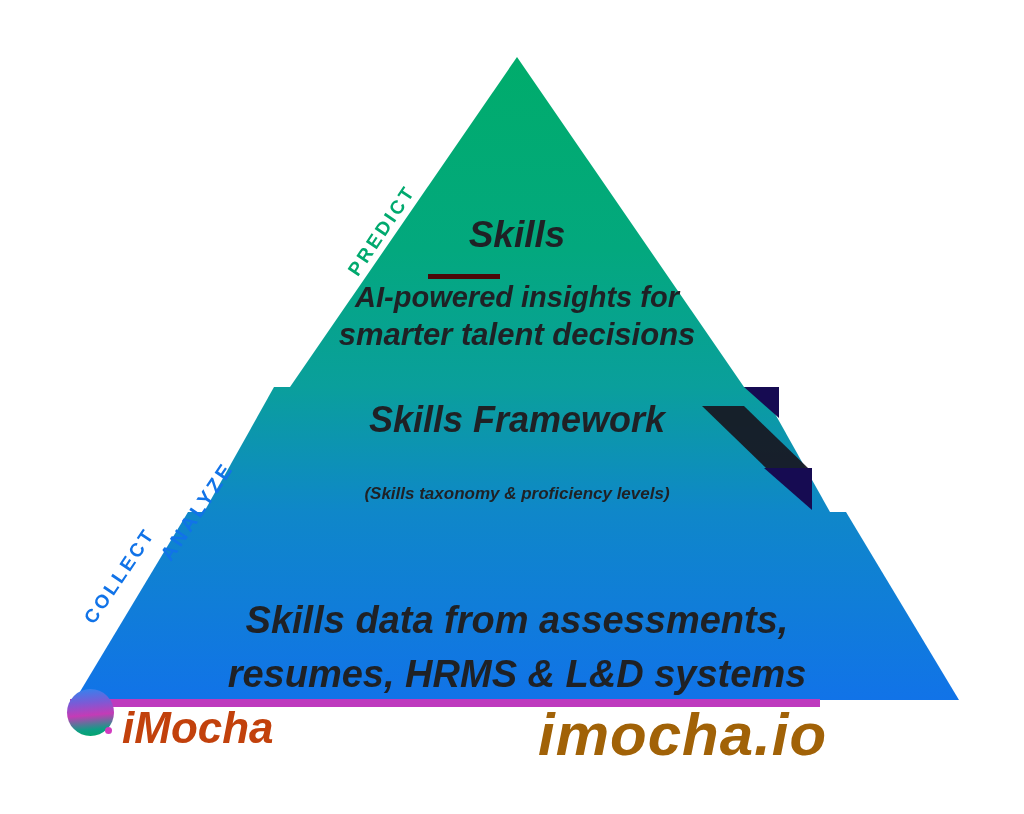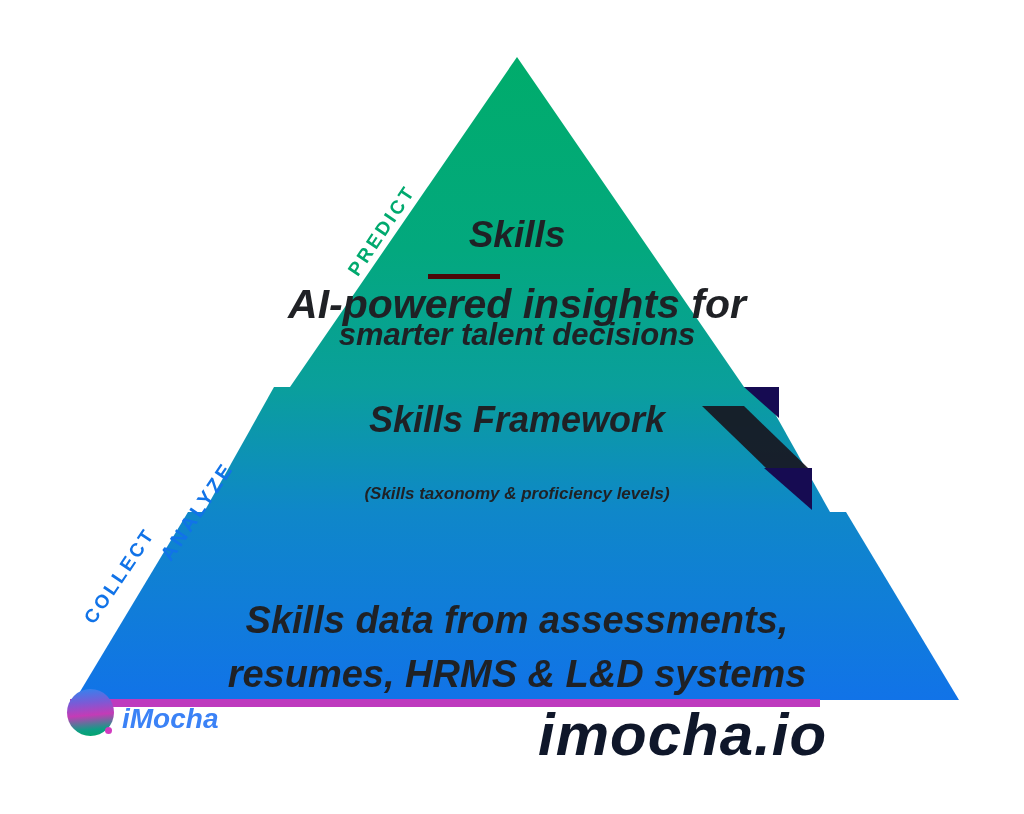--- a/index.html
+++ b/index.html
@@ -32,38 +32,38 @@
   #logo-ball{position:absolute;left:67px;top:689px;width:47px;height:47px;border-radius:50%;
     background:linear-gradient(175deg,#2E86F0 0%,#7A5BD6 30%,#C43BB6 55%,#0E9E85 84%,#00A869 100%);}
   #logo-dot{position:absolute;left:105px;top:727px;width:7px;height:7px;border-radius:50%;background:#D23BC0;}
 
   
   .dark{color:#1F2125;}
   .ctr{position:absolute;left:10px;width:1014px;text-align:center;font-weight:bold;font-style:italic;white-space:nowrap;}
   #t1-line1{top:194px;font-size:37px;margin-top:20px;}
   #t1-line2{top:227px;font-size:48px;}
   #t1-accent{position:absolute;left:428px;top:274px;width:72px;height:5px;background:#4A0909;}
-  #t1-desc1{top:281px;font-size:41px;}
+  #t1-desc1{top:281px;font-size:29px;}
   #t1-desc2{top:317px;font-size:31px;}
   #t2-title{top:399px;font-size:36px;}
   #t2-sub{top:484px;font-size:17px;font-weight:600;}
   #t3-line1{top:599px;font-size:38px;}
   #t3-line2{top:637px;font-size:38px;margin-top:16px;}
 
   
   .side{position:absolute;font-weight:bold;letter-spacing:3px;white-space:nowrap;
         transform:rotate(-56deg);transform-origin:left bottom;}
   #side-top{left:362px;top:258px;font-size:19px;color:#00A96E;}
   #side-middle{left:175px;top:542px;font-size:20px;color:#1173E8;}
   #side-bottom{left:98px;top:606px;font-size:19px;color:#1173E8;}
 
   
-  #brand-wordmark{position:absolute;left:122px;top:703px;font-size:28px;font-weight:bold;font-style:italic;color:#3b82f6;}
+  #brand-wordmark{position:absolute;left:122px;top:703px;font-size:44px;font-weight:bold;font-style:italic;color:#c2410c;}
   #website-wordmark{position:absolute;left:538px;top:700px;font-size:60px;font-weight:bold;font-style:italic;
-                    color:#0f172a;letter-spacing:1px;}
+                    color:#a16207;letter-spacing:1px;}
 </style>
 </head>
 <body>
 
 <div id="canvas">
 
   <div class="tier" id="tier-top"></div>
   <div class="tier" id="tier-middle"></div>
   <div class="tier" id="tier-bottom"></div>
 

